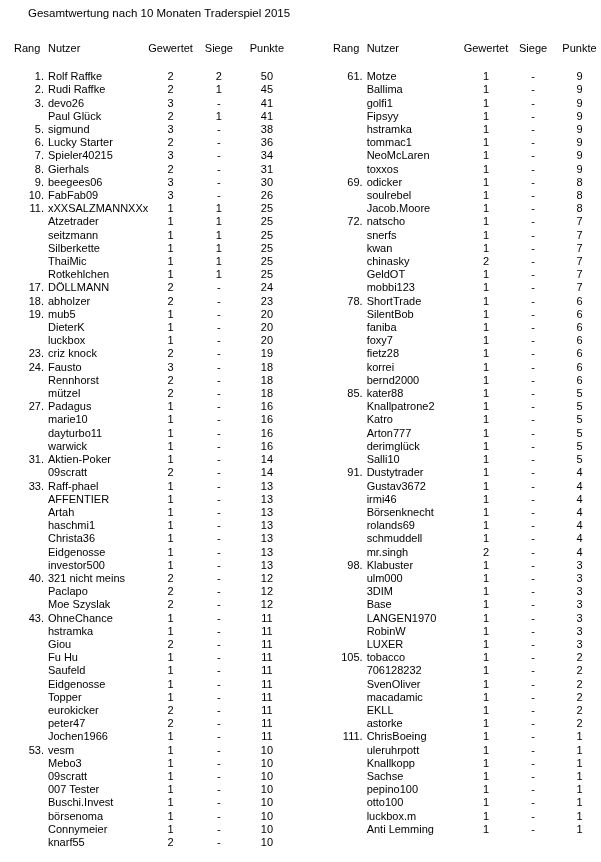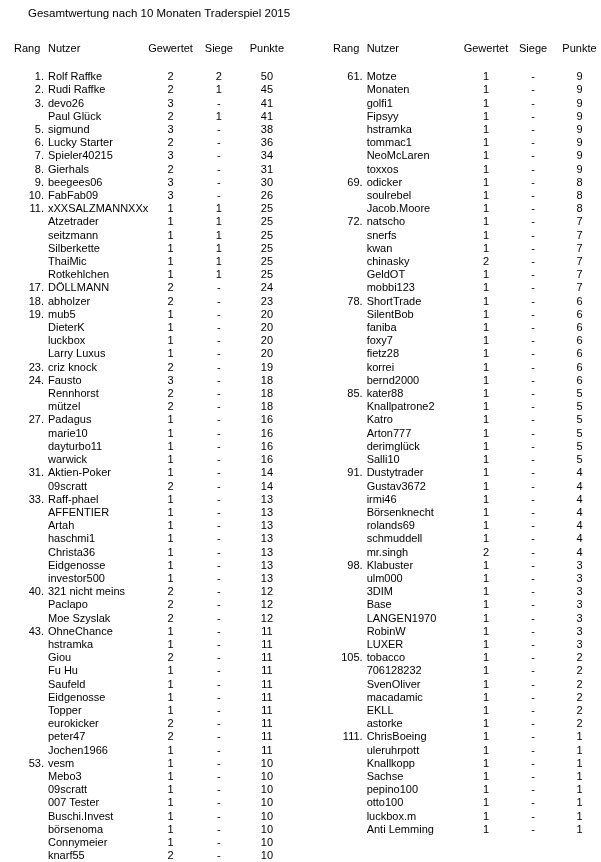--- a/index.html
+++ b/index.html
@@ -207,27 +207,20 @@
         <td class="c-pun">20</td>
       </tr>
       <tr>
         <td class="c-rank"></td>
         <td class="c-name">luckbox</td>
         <td class="c-gew">1</td>
         <td class="c-sie">-</td>
         <td class="c-pun">20</td>
       </tr>
       <tr>
-        <td class="c-rank"></td>
-        <td class="c-name">Larry Luxus</td>
-        <td class="c-gew">1</td>
-        <td class="c-sie">-</td>
-        <td class="c-pun">20</td>
-      </tr>
-      <tr>
         <td class="c-rank">23.</td>
         <td class="c-name">criz knock</td>
         <td class="c-gew">2</td>
         <td class="c-sie">-</td>
         <td class="c-pun">19</td>
       </tr>
       <tr>
         <td class="c-rank">24.</td>
         <td class="c-name">Fausto</td>
         <td class="c-gew">3</td>
@@ -505,21 +498,21 @@
   <tbody>
       <tr>
         <td class="c-rank">61.</td>
         <td class="c-name">Motze</td>
         <td class="c-gew">1</td>
         <td class="c-sie">-</td>
         <td class="c-pun">9</td>
       </tr>
       <tr>
         <td class="c-rank"></td>
-        <td class="c-name">Monaten</td>
+        <td class="c-name">Ballima</td>
         <td class="c-gew">1</td>
         <td class="c-sie">-</td>
         <td class="c-pun">9</td>
       </tr>
       <tr>
         <td class="c-rank"></td>
         <td class="c-name">golfi1</td>
         <td class="c-gew">1</td>
         <td class="c-sie">-</td>
         <td class="c-pun">9</td>

